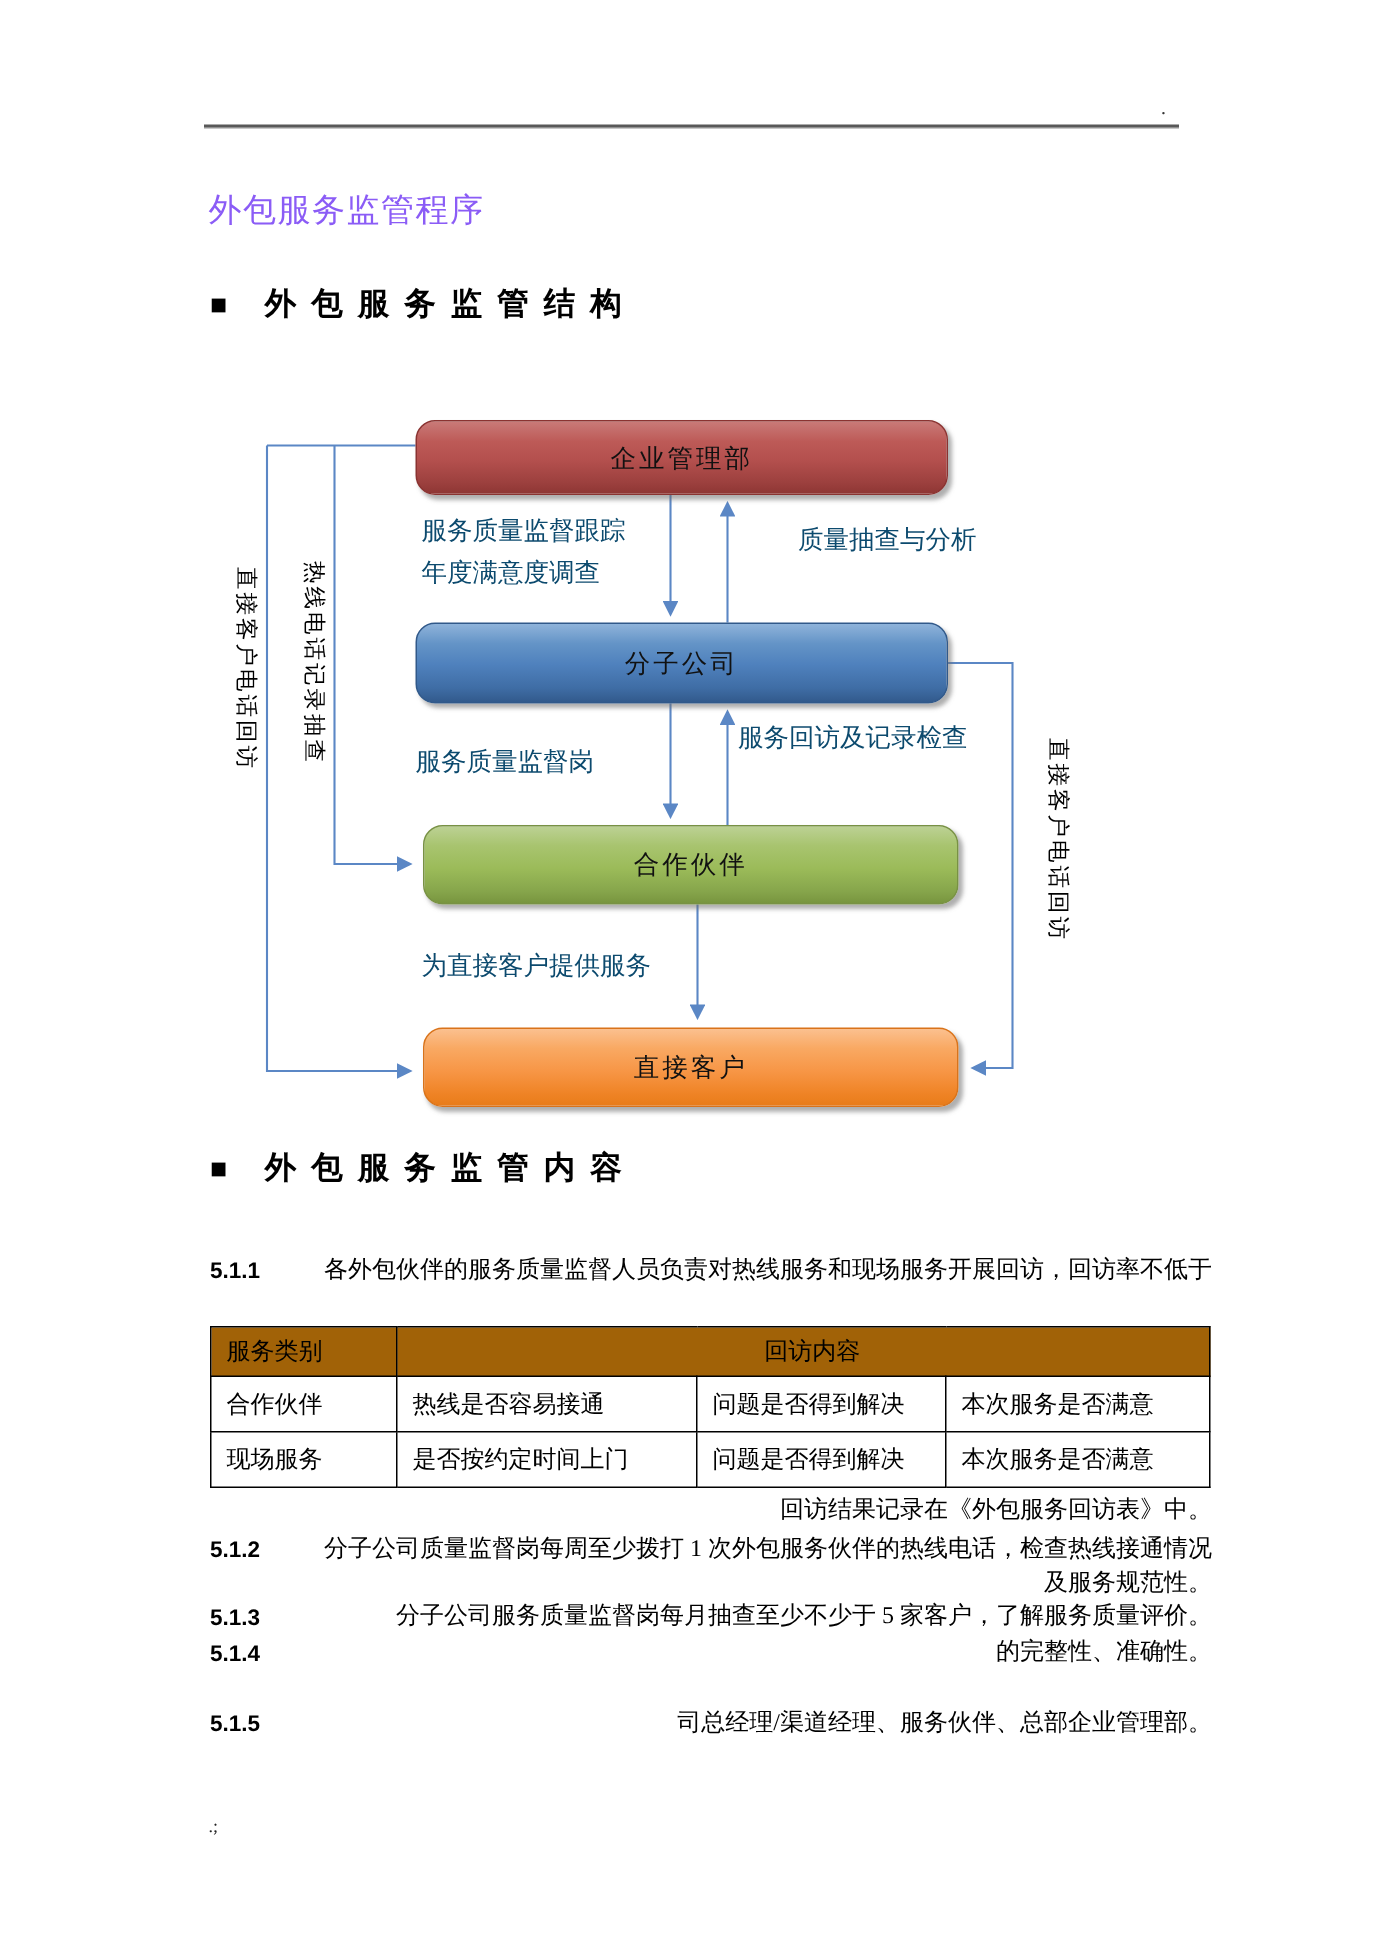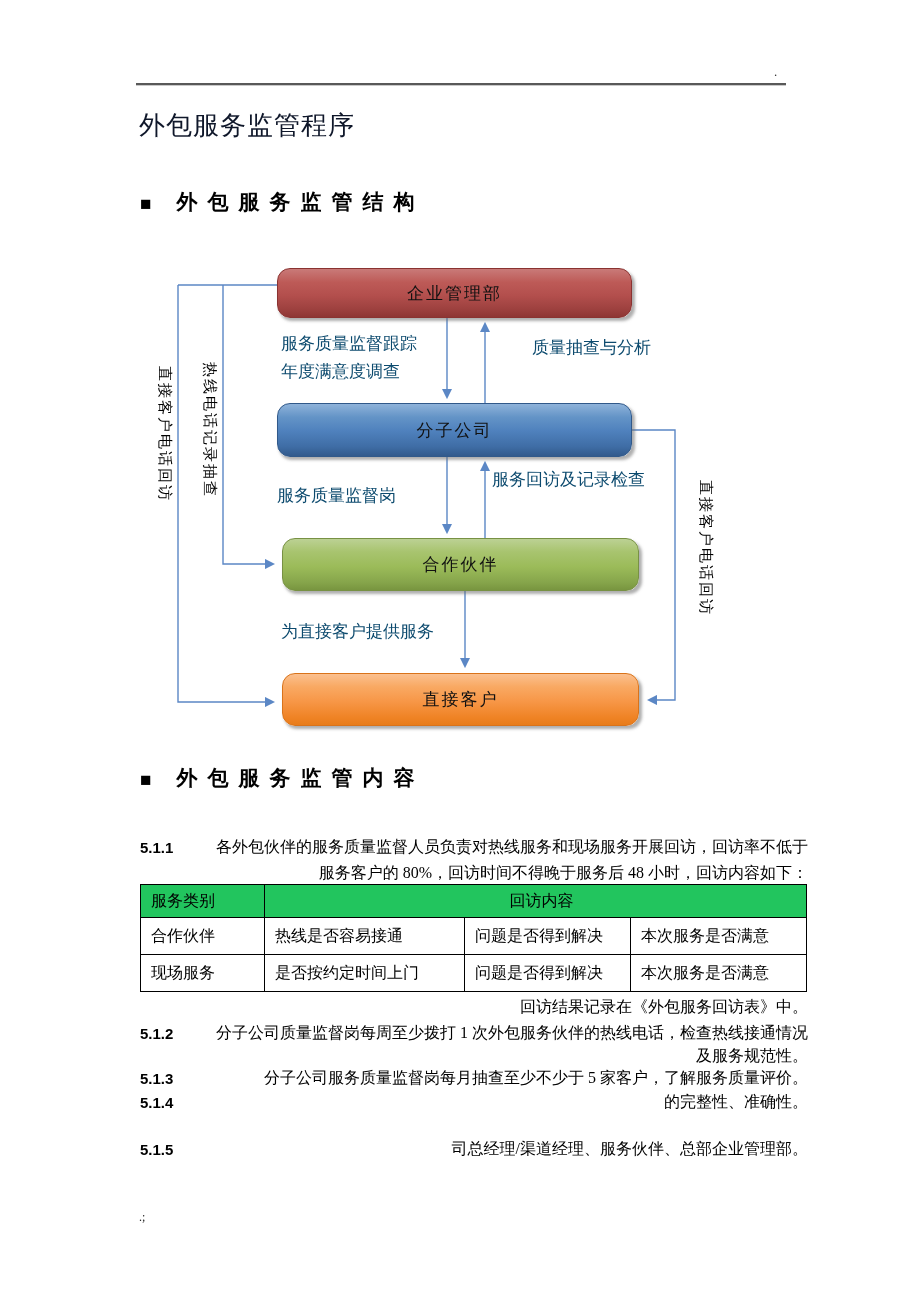--- a/index.html
+++ b/index.html
@@ -8,29 +8,29 @@
     background:#ffffff; overflow:hidden;
     font-family:"Liberation Serif","DejaVu Serif",serif; color:#000;
   }
 
   
   .header-rule { position:absolute; left:136px; top:83px; width:650px; height:2px;
                  background:#595959; border-bottom:1px solid #c9c9c9; }
   .header-dot  { position:absolute; left:774px; top:64px; font-size:13px; color:#333; }
 
   
-  .doc-title { position:absolute; left:139px; top:108px; font-size:26px; letter-spacing:1px; color:#0f172a; }
+  .doc-title { position:absolute; left:139px; top:125px; font-size:22px; letter-spacing:1px; color:#8b5cf6; }
   .section-heading { position:absolute; left:140px; display:flex; align-items:center; }
   .section-heading .bullet { font-size:19px; line-height:1; margin-top:3px; }
   .section-heading .htext  { margin-left:25px; font-size:21px; font-weight:bold; letter-spacing:10px; }
   .sh1 { top:188px; }
   .sh2 { top:764px; }
 
   
-  .diagram { position:absolute; left:0; top:0; width:796px; height:780px; }
+  .diagram { position:absolute; left:0; top:12px; width:796px; height:780px;font-family:Liberation Mono, monospace; }
   .connector-svg { position:absolute; left:0; top:0; pointer-events:none; }
   .node { position:absolute; border-radius:13px; display:flex; align-items:center; justify-content:center;
           font-size:17px; letter-spacing:2px; color:#111;
           box-shadow:2.5px 3px 3px rgba(110,110,110,0.55);
           box-sizing:border-box; }
   .node-red    { left:277px; top:268px; width:355px; height:50px; border:1px solid #8a3331;
                  background:linear-gradient(180deg,#c97a78 0%,#bd5a57 28%,#b34f4d 55%,#9c403e 85%,#8e3634 100%); }
   .node-blue   { left:277px; top:403px; width:355px; height:54px; border:1px solid #31598a;
                  background:linear-gradient(180deg,#8fb3da 0%,#6494c7 25%,#4f81bd 52%,#3f6da5 82%,#325a8c 100%); }
   .node-green  { left:282px; top:538px; width:357px; height:53px; border:1px solid #789144;
@@ -60,21 +60,21 @@
   .p511 { top:834px; line-height:26px; }
   .pnote { top:995px; }
   .p512 { top:1021px; }
   .p513 { top:1066px; }
   .p514 { top:1090px; }
   .p515 { top:1137px; }
 
   table.review { position:absolute; left:0; top:884px; width:666px; border-collapse:collapse;
                  font-size:16px; table-layout:fixed; }
   table.review td { border:1.5px solid #000; padding:0 0 0 10px; vertical-align:middle; }
-  table.review tr.thead td { background:#22c55e; height:32px; }
+  table.review tr.thead td { background:#a16207; height:32px; }
   table.review tr.trow td  { height:36px; }
   table.review td.center { text-align:center; padding-left:12px;margin-left:47px; }
 
   .footer-text { position:absolute; left:139px; top:1210px; font-size:12px; color:#222; }
 </style>
 </head>
 <body>
 
 <div class="page">
 
@@ -148,21 +148,20 @@
   <div class="section-heading sh2">
     <span class="bullet">■</span>
     <span class="htext">外包服务监管内容</span>
   </div>
 
   <div class="content">
 
     <div class="para p511">
       <span class="pnum">5.1.1</span>
       <span class="pline">各外包伙伴的服务质量监督人员负责对热线服务和现场服务开展回访，回访率不低于</span>
-      <span class="pline">服务客户的 80%，回访时间不得晚于服务后 48 小时，回访内容如下：</span>
     </div>
 
     <table class="review">
       <colgroup>
         <col style="width:124px">
           <col style="width:200px">
           <col style="width:166px">
           <col style="width:176px">
       </colgroup>
       <tbody>

